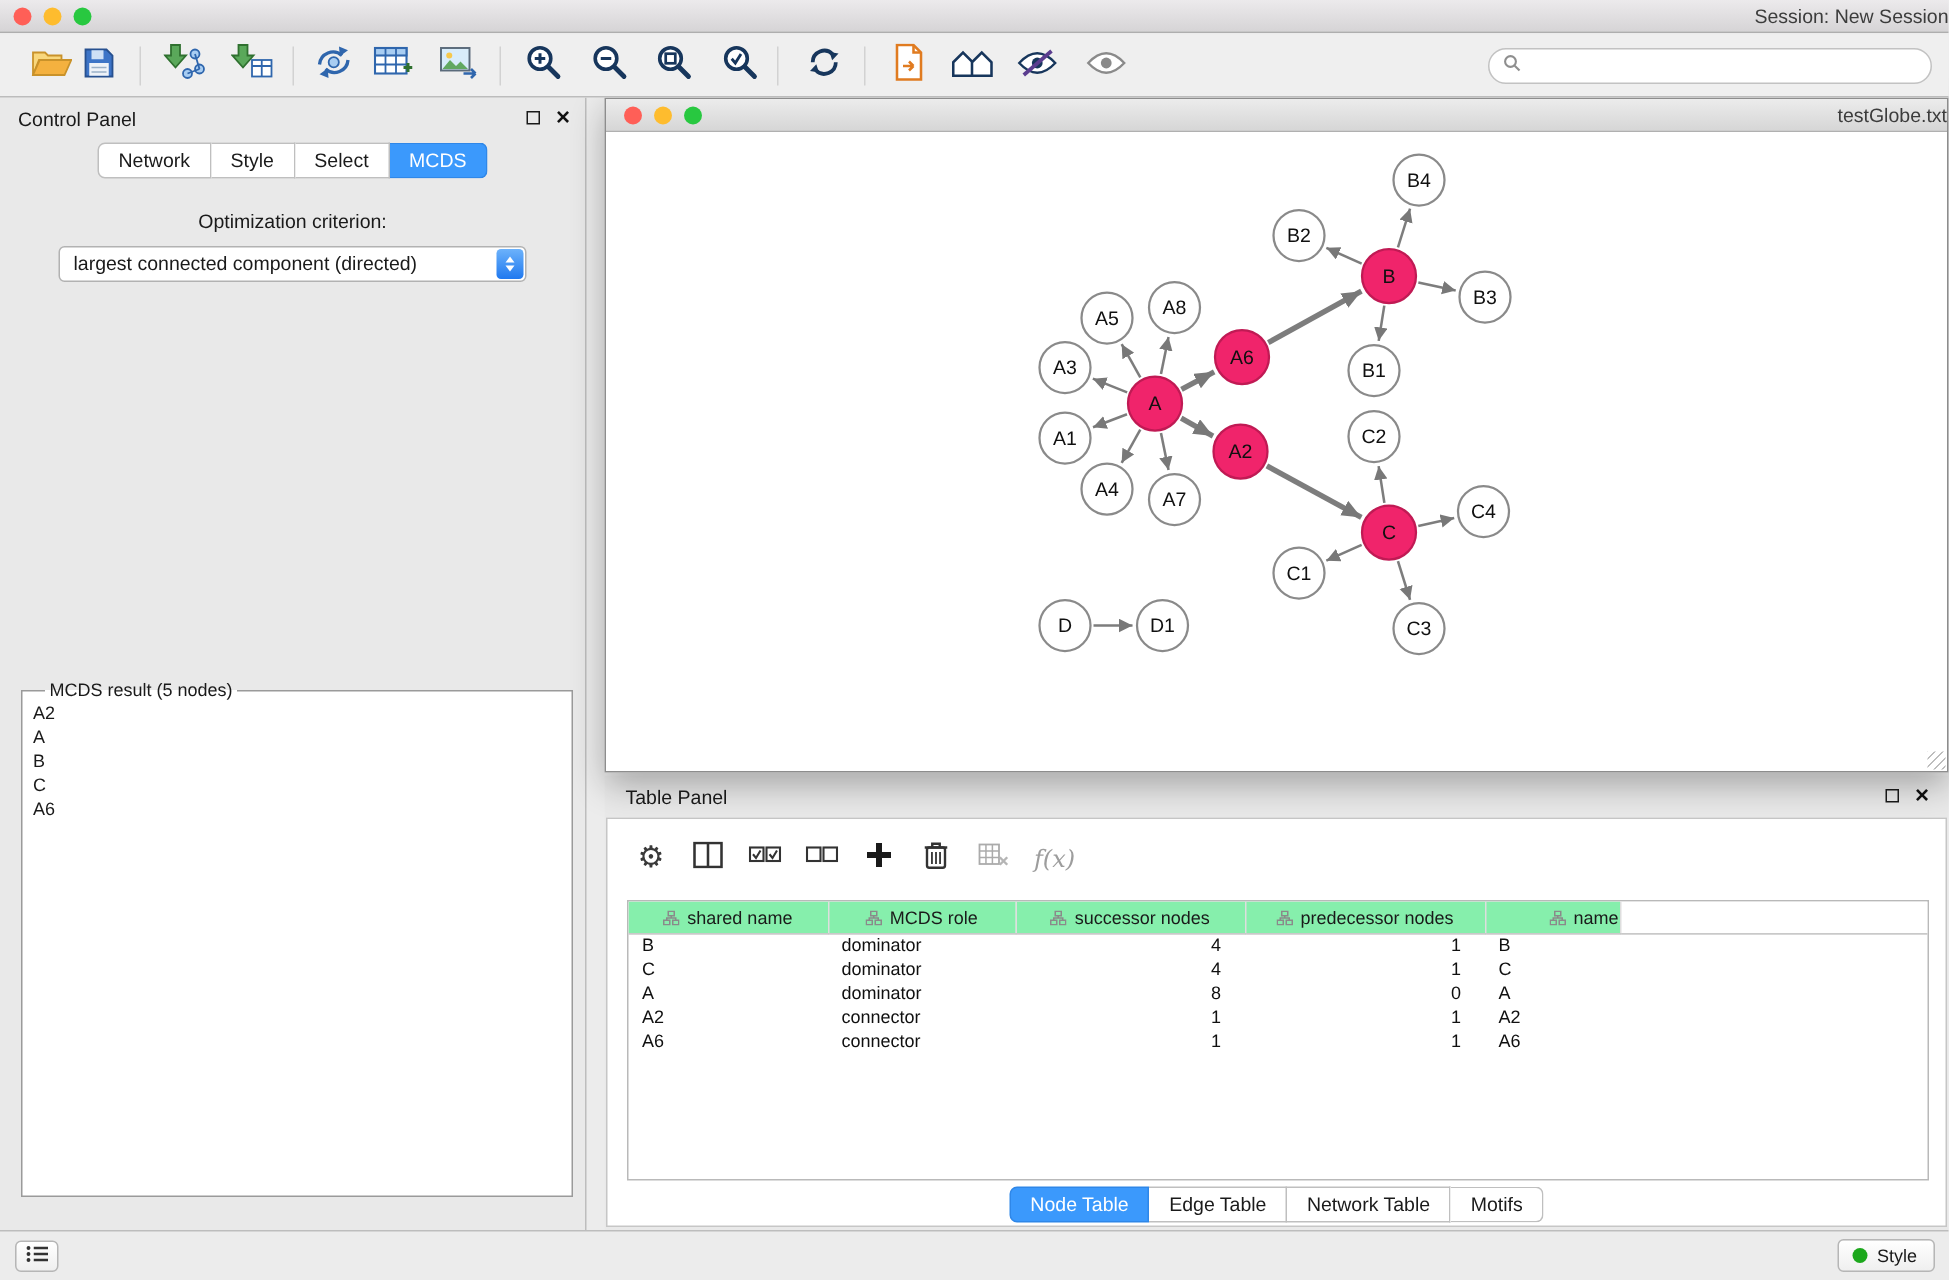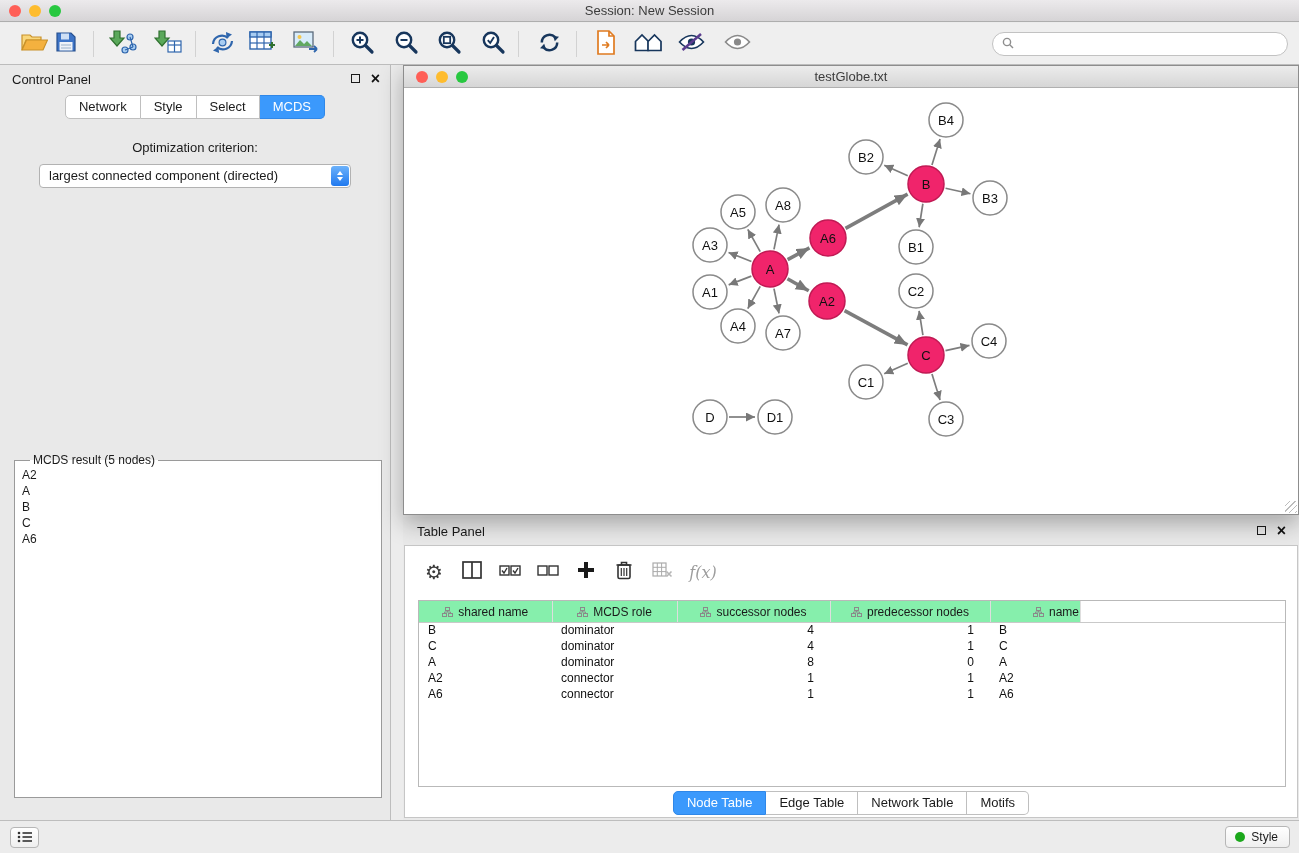--- a/index.html
+++ b/index.html
@@ -8,21 +8,21 @@
          position:relative; overflow:hidden; color:#1a1a1a; }
 
   
   .titlebar { position:absolute; left:0; top:0; width:1299px; height:22px;
     background:linear-gradient(#eceaec,#d6d4d6); border-bottom:1px solid #aeaeae; z-index:30; }
   .traffic { position:absolute; left:9px; top:5px; display:flex; gap:8px; }
   .light { width:12px; height:12px; border-radius:50%; }
   .light.red { background:#ff5f57; }
   .light.yellow { background:#febc2e; }
   .light.green { background:#28c840; }
-  .win-title { text-align:center; line-height:21px; font-size:13px; color:#3c3c3c; }
+  .win-title { text-align:right; line-height:21px; font-size:13px; color:#3c3c3c; }
 
   
   .main-toolbar { position:absolute; left:0; top:23px; width:1299px; height:42px;
     background:#efefef; border-bottom:1px solid #bcbcbc; z-index:29; }
   .tb-btn { position:absolute; top:5px; width:34px; height:32px; display:flex;
     align-items:center; justify-content:center; }
   .tb-sep { position:absolute; top:8px; width:1px; height:26px; background:#d2d2d2; }
   .search-box { position:absolute; right:11px; top:9px; width:296px; height:24px;
     background:#fff; border:1px solid #c2c2c2; border-radius:12px;
     display:flex; align-items:center; padding:0 9px; gap:5px; }

